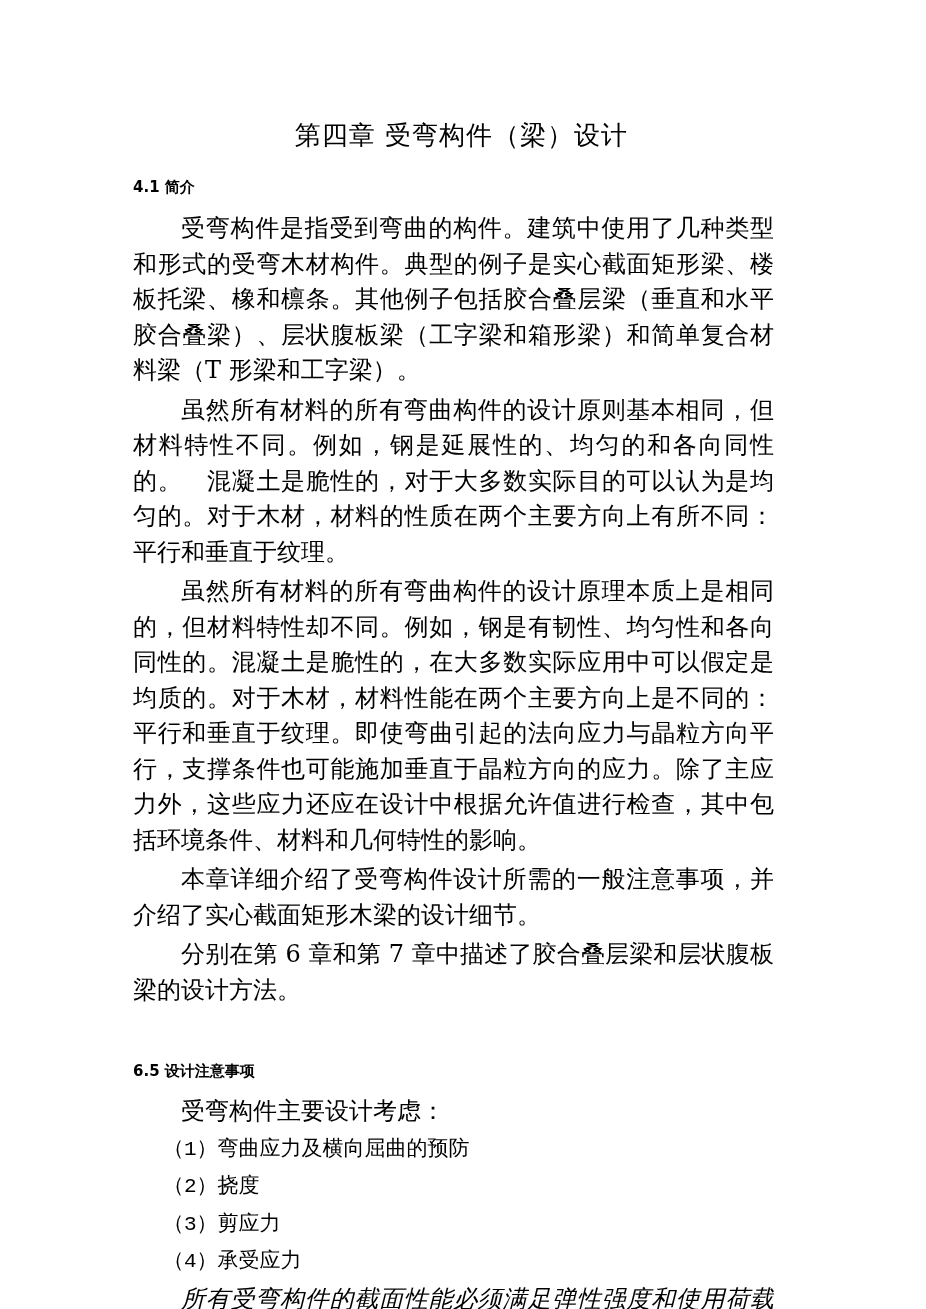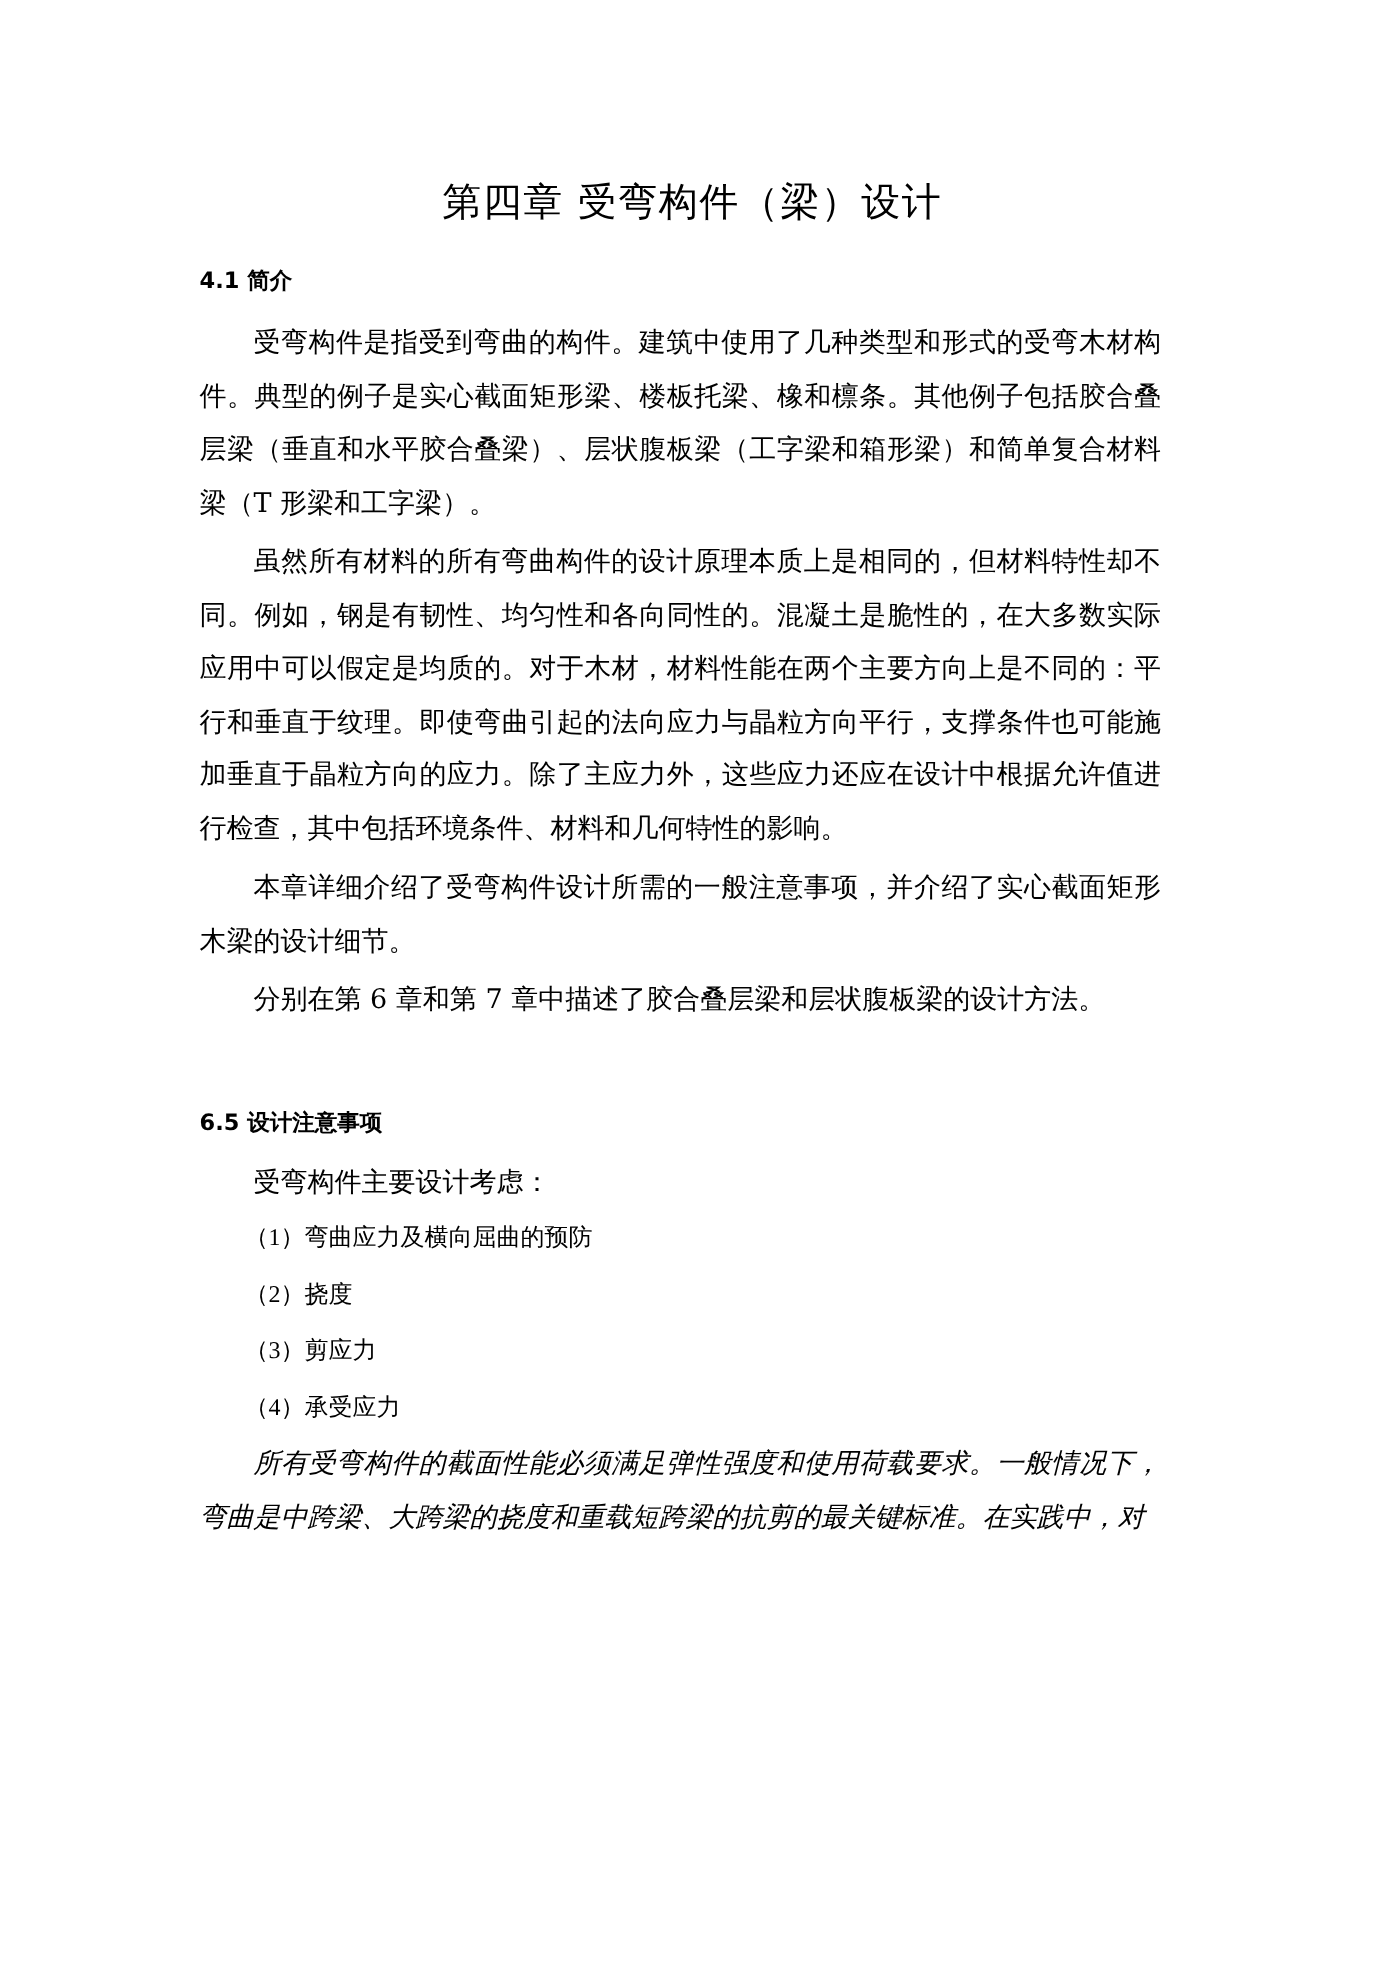--- a/index.html
+++ b/index.html
@@ -36,59 +36,60 @@
     font-weight: 700;
     line-height: 30px;
     margin: 20px 0 0 0;
     text-align: left;
   }
   .sec-heading.sec2 {
     margin-top: 48px;
   }
   .body-par {
     font-family: "DejaVu Serif", "Liberation Serif", serif;
-    font-size: 18px;
+    font-size: 24px;
     line-height: 35.5px;
     margin: 4px 16px 0 0;
     text-align: justify;
     text-indent: 2em;
     word-break: break-all;
   }
   .body-par.first {
     margin-top: 9px;
   }
   .body-par.lead {
     margin-top: 8px;
   }
   .body-par.closing {
     margin-top: 2px;
     font-style: italic;
   }
   .list-par {
-    font-family: Liberation Serif, serif;
-    font-size: 16px;
+    font-family: Liberation Mono, monospace;
+    font-size: 21px;
     line-height: 35.5px;
     margin: 2px 0 0 0;
     text-indent: 0;
     padding-left: 30px;
     text-align: left;
   }
 </style>
 </head>
 <body>
 
 <div class="page">
   <div class="content">
 
     <h1 class="chapter-title">第四章 受弯构件（梁）设计</h1>
 
     <h2 class="sec-heading">4.1 简介</h2>
 
     <p class="body-par first">受弯构件是指受到弯曲的构件。建筑中使用了几种类型和形式的受弯木材构件。典型的例子是实心截面矩形梁、楼板托梁、橡和檩条。其他例子包括胶合叠层梁（垂直和水平胶合叠梁）、层状腹板梁（工字梁和箱形梁）和简单复合材料梁（T 形梁和工字梁）。</p>
 
+    <p class="body-par">虽然所有材料的所有弯曲构件的设计原则基本相同，但材料特性不同。例如，钢是延展性的、均匀的和各向同性的。　混凝土是脆性的，对于大多数实际目的可以认为是均匀的。对于木材，材料的性质在两个主要方向上有所不同：平行和垂直于纹理。</p>
 
     <p class="body-par">虽然所有材料的所有弯曲构件的设计原理本质上是相同的，但材料特性却不同。例如，钢是有韧性、均匀性和各向同性的。混凝土是脆性的，在大多数实际应用中可以假定是均质的。对于木材，材料性能在两个主要方向上是不同的：平行和垂直于纹理。即使弯曲引起的法向应力与晶粒方向平行，支撑条件也可能施加垂直于晶粒方向的应力。除了主应力外，这些应力还应在设计中根据允许值进行检查，其中包括环境条件、材料和几何特性的影响。</p>
 
     <p class="body-par">本章详细介绍了受弯构件设计所需的一般注意事项，并介绍了实心截面矩形木梁的设计细节。</p>
 
     <p class="body-par">分别在第 6 章和第 7 章中描述了胶合叠层梁和层状腹板梁的设计方法。</p>
 
     <h2 class="sec-heading sec2">6.5 设计注意事项</h2>
 
     <p class="body-par lead">受弯构件主要设计考虑：</p>

